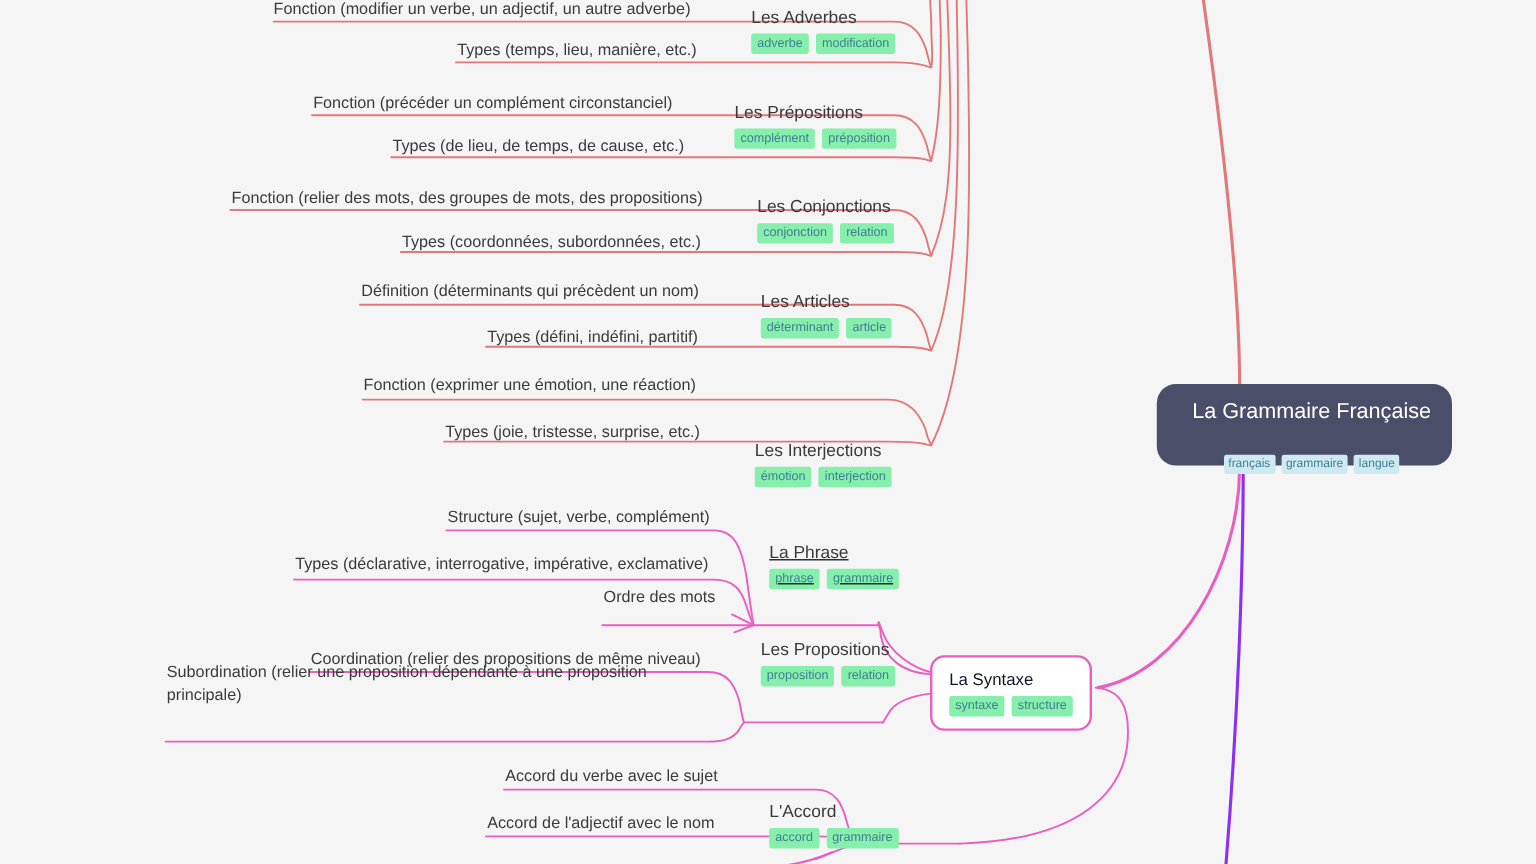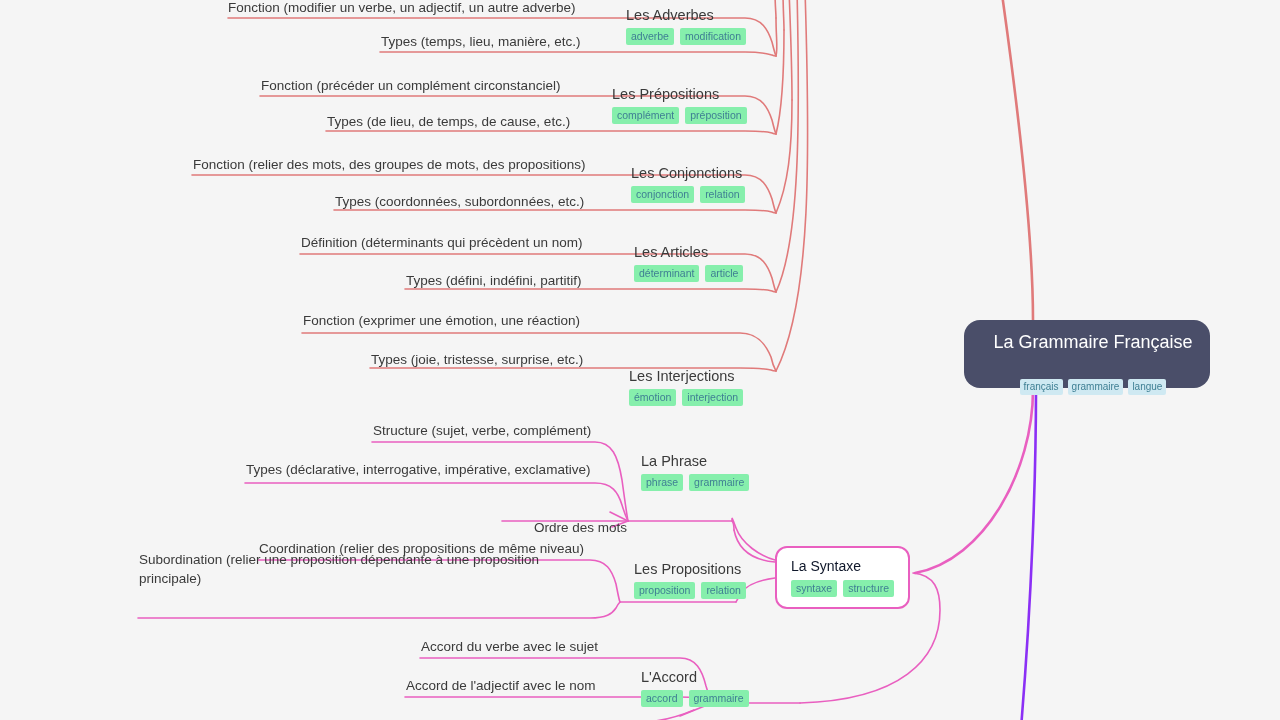--- a/index.html
+++ b/index.html
@@ -170,21 +170,21 @@
   <div class="leaf" style="left:335px; top:192px;">Types (coordonnées, subordonnées, etc.)</div>
 
   <div class="leaf" style="left:301px; top:233px;">Définition (déterminants qui précèdent un nom)</div>
   <div class="leaf" style="left:406px; top:271px;">Types (défini, indéfini, partitif)</div>
 
   <div class="leaf" style="left:303px; top:311px;">Fonction (exprimer une émotion, une réaction)</div>
   <div class="leaf" style="left:371px; top:350px;">Types (joie, tristesse, surprise, etc.)</div>
 
   <div class="leaf" style="left:373px; top:421px;">Structure (sujet, verbe, complément)</div>
   <div class="leaf" style="left:246px; top:460px;">Types (déclarative, interrogative, impérative, exclamative)</div>
-  <div class="leaf" style="left:503px; top:518px;margin-left:31px;">Ordre des mots</div>
+  <div class="leaf" style="left:503px; top:488px;">Ordre des mots</div>
 
   <div class="leaf" style="left:259px; top:539px;">Coordination (relier des propositions de même niveau)</div>
   <div class="leaf wrap" style="left:139px; top:550px; width:432px;">Subordination (relier une proposition dépendante à une proposition principale)</div>
 
   <div class="leaf" style="left:421px; top:637px;">Accord du verbe avec le sujet</div>
   <div class="leaf" style="left:406px; top:676px;">Accord de l'adjectif avec le nom</div>
 
   <div class="topic" style="left:626px; top:5px;">
     <div class="t-title">Les Adverbes</div>
     <div class="tags">
@@ -218,29 +218,29 @@
   </div>
 
   <div class="topic" style="left:629px; top:321px;margin-top:45px;">
     <div class="t-title">Les Interjections</div>
     <div class="tags">
       <span class="tag">émotion</span>
       <span class="tag">interjection</span>
     </div>
   </div>
 
-  <div class="topic" style="left:641px; top:451px;">
+  <div class="topic" style="left:641px; top:451px;text-decoration:underline;">
     <div class="t-title">La Phrase</div>
     <div class="tags">
       <span class="tag">phrase</span>
       <span class="tag">grammaire</span>
     </div>
   </div>
 
-  <div class="topic" style="left:634px; top:559px;">
+  <div class="topic" style="left:634px; top:532px;">
     <div class="t-title">Les Propositions</div>
     <div class="tags">
       <span class="tag">proposition</span>
       <span class="tag">relation</span>
     </div>
   </div>
 
   <div class="topic" style="left:641px; top:667px;">
     <div class="t-title">L'Accord</div>
     <div class="tags">

